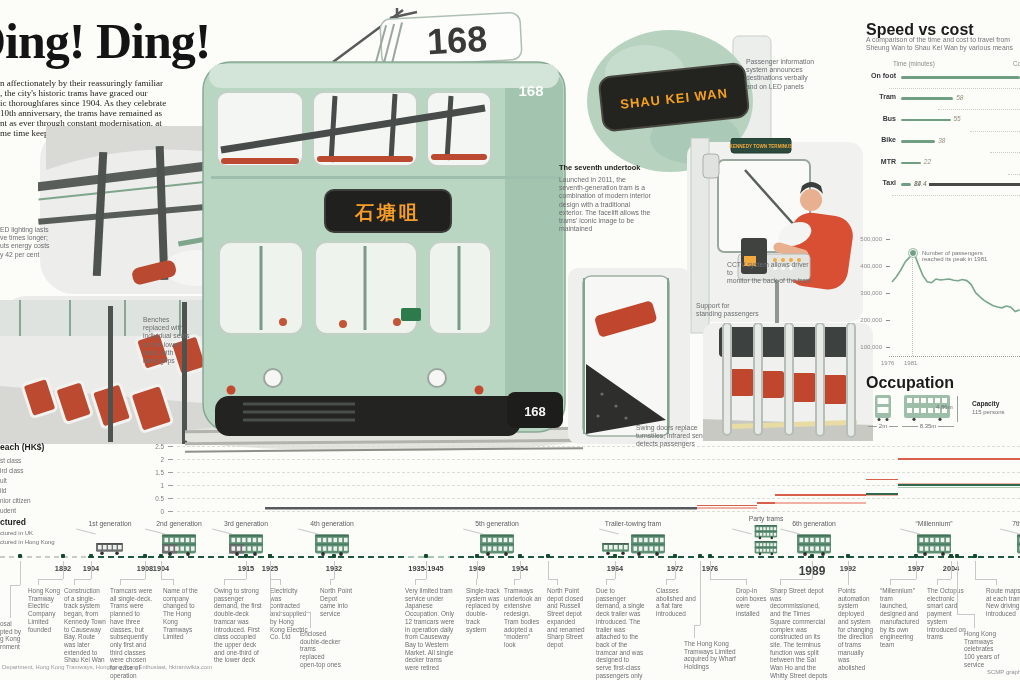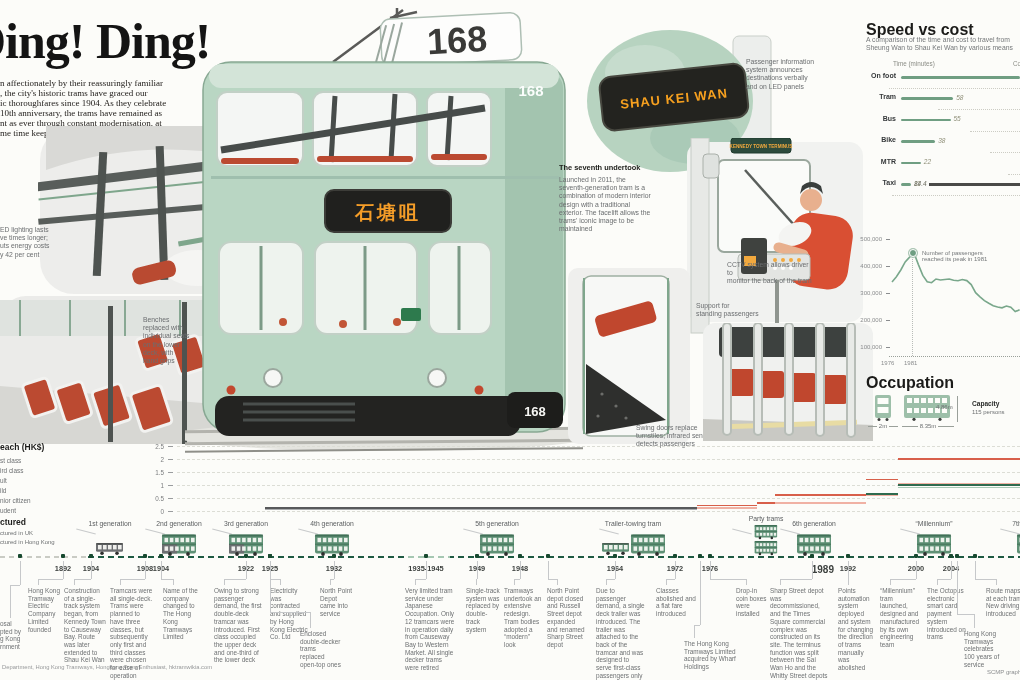--- a/index.html
+++ b/index.html
@@ -673,21 +673,21 @@
     <div class="t" style="left: 120px; top: 579px; width: 25px; border-top: 1px solid rgb(198, 200, 202);"></div>
     <div class="t" style="left: 120px; top: 579px; height: 6px; border-left: 1px solid rgb(198, 200, 202);"></div>
     <div class="t pre" style="left: 110px; top: 587px; width: 44px; font-size: 6.4px; line-height: 7.7px; color: rgb(110, 113, 115);">Tramcars were all single-deck. Trams were planned to have three classes, but subsequently only first and third classes were chosen for ease of operation</div>
     <div class="t" style="left: 158.7px; top: 553.5px; width: 4.6px; height: 4.6px; background: rgb(23, 73, 47); border-radius: 1px;"></div>
     <div class="t" style="left: 139px; top: 564px; width: 44px; text-align: center; font-size: 7.4px; font-weight: bold; color: rgb(60, 64, 62);">1904</div>
     <div class="t" style="left: 161px; top: 561px; height: 18px; border-left: 1px solid rgb(198, 200, 202);"></div>
     <div class="t" style="left: 161px; top: 579px; width: 12px; border-top: 1px solid rgb(198, 200, 202);"></div>
     <div class="t" style="left: 173px; top: 579px; height: 6px; border-left: 1px solid rgb(198, 200, 202);"></div>
     <div class="t pre" style="left: 163px; top: 587px; width: 42px; font-size: 6.4px; line-height: 7.7px; color: rgb(110, 113, 115);">Name of the company changed to The Hong Kong Tramways Limited</div>
     <div class="t" style="left: 243.7px; top: 553.5px; width: 4.6px; height: 4.6px; background: rgb(23, 73, 47); border-radius: 1px;"></div>
-    <div class="t" style="left: 224px; top: 564px; width: 44px; text-align: center; font-size: 7.4px; font-weight: bold; color: rgb(60, 64, 62);">1922</div>
+    <div class="t" style="left: 224px; top: 564px; width: 44px; text-align: center; font-size: 7.4px; font-weight: bold; color: rgb(60, 64, 62);">1915</div>
     <div class="t" style="left: 246px; top: 561px; height: 18px; border-left: 1px solid rgb(198, 200, 202);"></div>
     <div class="t" style="left: 224px; top: 579px; width: 22px; border-top: 1px solid rgb(198, 200, 202);"></div>
     <div class="t" style="left: 224px; top: 579px; height: 6px; border-left: 1px solid rgb(198, 200, 202);"></div>
     <div class="t pre" style="left: 214px; top: 587px; width: 48px; font-size: 6.4px; line-height: 7.7px; color: rgb(110, 113, 115);">Owing to strong passenger demand, the first double-deck tramcar was introduced. First class occupied the upper deck and one-third of the lower deck</div>
     <div class="t" style="left: 267.7px; top: 553.5px; width: 4.6px; height: 4.6px; background: rgb(23, 73, 47); border-radius: 1px;"></div>
     <div class="t" style="left: 248px; top: 564px; width: 44px; text-align: center; font-size: 7.4px; font-weight: bold; color: rgb(60, 64, 62);">1925</div>
     <div class="t" style="left: 270px; top: 561px; height: 18px; border-left: 1px solid rgb(198, 200, 202);"></div>
     <div class="t" style="left: 270px; top: 579px; width: 10px; border-top: 1px solid rgb(198, 200, 202);"></div>
     <div class="t" style="left: 280px; top: 579px; height: 6px; border-left: 1px solid rgb(198, 200, 202);"></div>
     <div class="t pre" style="left: 270px; top: 587px; width: 38px; font-size: 6.4px; line-height: 7.7px; color: rgb(110, 113, 115);">Electricity was contracted and supplied by Hong Kong Electric Co. Ltd</div>
@@ -708,21 +708,21 @@
     <div class="t" style="left: 415px; top: 579px; width: 11px; border-top: 1px solid rgb(198, 200, 202);"></div>
     <div class="t" style="left: 415px; top: 579px; height: 6px; border-left: 1px solid rgb(198, 200, 202);"></div>
     <div class="t pre" style="left: 405px; top: 587px; width: 52px; font-size: 6.4px; line-height: 7.7px; color: rgb(110, 113, 115);">Very limited tram service under Japanese Occupation. Only 12 tramcars were in operation daily from Causeway Bay to Western Market. All single decker trams were retired</div>
     <div class="t" style="left: 474.7px; top: 553.5px; width: 4.6px; height: 4.6px; background: rgb(23, 73, 47); border-radius: 1px;"></div>
     <div class="t" style="left: 455px; top: 564px; width: 44px; text-align: center; font-size: 7.4px; font-weight: bold; color: rgb(60, 64, 62);">1949</div>
     <div class="t" style="left: 477px; top: 561px; height: 18px; border-left: 1px solid rgb(198, 200, 202);"></div>
     <div class="t" style="left: 476px; top: 579px; width: 1px; border-top: 1px solid rgb(198, 200, 202);"></div>
     <div class="t" style="left: 476px; top: 579px; height: 6px; border-left: 1px solid rgb(198, 200, 202);"></div>
     <div class="t pre" style="left: 466px; top: 587px; width: 34px; font-size: 6.4px; line-height: 7.7px; color: rgb(110, 113, 115);">Single-track system was replaced by double-track system</div>
     <div class="t" style="left: 517.7px; top: 553.5px; width: 4.6px; height: 4.6px; background: rgb(23, 73, 47); border-radius: 1px;"></div>
-    <div class="t" style="left: 498px; top: 564px; width: 44px; text-align: center; font-size: 7.4px; font-weight: bold; color: rgb(60, 64, 62);">1948</div>
+    <div class="t" style="left: 498px; top: 564px; width: 44px; text-align: center; font-size: 7.4px; font-weight: bold; color: rgb(60, 64, 62);">1954</div>
     <div class="t" style="left: 520px; top: 561px; height: 18px; border-left: 1px solid rgb(198, 200, 202);"></div>
     <div class="t" style="left: 514px; top: 579px; width: 6px; border-top: 1px solid rgb(198, 200, 202);"></div>
     <div class="t" style="left: 514px; top: 579px; height: 6px; border-left: 1px solid rgb(198, 200, 202);"></div>
     <div class="t pre" style="left: 504px; top: 587px; width: 38px; font-size: 6.4px; line-height: 7.7px; color: rgb(110, 113, 115);">Tramways undertook an extensive redesign. Tram bodies adopted a “modern” look</div>
     <div class="t" style="left: 546px; top: 554px; width: 4px; height: 4px; background: rgb(23, 73, 47); border-radius: 1px;"></div>
     <div class="t" style="left: 548px; top: 561px; height: 18px; border-left: 1px solid rgb(198, 200, 202);"></div>
     <div class="t" style="left: 548px; top: 579px; width: 9px; border-top: 1px solid rgb(198, 200, 202);"></div>
     <div class="t" style="left: 557px; top: 579px; height: 6px; border-left: 1px solid rgb(198, 200, 202);"></div>
     <div class="t pre" style="left: 547px; top: 587px; width: 40px; font-size: 6.4px; line-height: 7.7px; color: rgb(110, 113, 115);">North Point depot closed and Russell Street depot expanded and renamed Sharp Street depot</div>
     <div class="t" style="left: 612.7px; top: 553.5px; width: 4.6px; height: 4.6px; background: rgb(23, 73, 47); border-radius: 1px;"></div>
@@ -742,32 +742,32 @@
     <div class="t" style="left: 694px; top: 625px; width: 6px; border-top: 1px solid rgb(198, 200, 202);"></div>
     <div class="t" style="left: 694px; top: 625px; height: 13px; border-left: 1px solid rgb(198, 200, 202);"></div>
     <div class="t pre" style="left: 684px; top: 640px; width: 56px; font-size: 6.4px; line-height: 7.7px; color: rgb(110, 113, 115);">The Hong Kong Tramways Limited acquired by Wharf Holdings</div>
     <div class="t" style="left: 707.7px; top: 553.5px; width: 4.6px; height: 4.6px; background: rgb(23, 73, 47); border-radius: 1px;"></div>
     <div class="t" style="left: 688px; top: 564px; width: 44px; text-align: center; font-size: 7.4px; font-weight: bold; color: rgb(60, 64, 62);">1976</div>
     <div class="t" style="left: 710px; top: 561px; height: 18px; border-left: 1px solid rgb(198, 200, 202);"></div>
     <div class="t" style="left: 710px; top: 579px; width: 36px; border-top: 1px solid rgb(198, 200, 202);"></div>
     <div class="t" style="left: 746px; top: 579px; height: 6px; border-left: 1px solid rgb(198, 200, 202);"></div>
     <div class="t pre" style="left: 736px; top: 587px; width: 33px; font-size: 6.4px; line-height: 7.7px; color: rgb(110, 113, 115);">Drop-in coin boxes were installed</div>
     <div class="t" style="left: 809.7px; top: 553.5px; width: 4.6px; height: 4.6px; background: rgb(23, 73, 47); border-radius: 1px;"></div>
-    <div class="t" style="left: 790px; top: 564px; width: 44px; text-align: right; font-size: 10px; font-weight: bold; color: rgb(60, 64, 62);">1989</div>
+    <div class="t" style="left: 790px; top: 564px; width: 44px; text-align: center; font-size: 12px; font-weight: bold; color: rgb(60, 64, 62);">1989</div>
     <div class="t" style="left: 812px; top: 561px; height: 18px; border-left: 1px solid rgb(198, 200, 202);"></div>
     <div class="t" style="left: 780px; top: 579px; width: 32px; border-top: 1px solid rgb(198, 200, 202);"></div>
     <div class="t" style="left: 780px; top: 579px; height: 6px; border-left: 1px solid rgb(198, 200, 202);"></div>
     <div class="t pre" style="left: 770px; top: 587px; width: 60px; font-size: 6.4px; line-height: 7.7px; color: rgb(110, 113, 115);">Sharp Street depot was decommissioned, and the Times Square commercial complex was constructed on its site. The terminus function was split between the Sai Wan Ho and the Whitty Street depots</div>
     <div class="t" style="left: 845.7px; top: 553.5px; width: 4.6px; height: 4.6px; background: rgb(23, 73, 47); border-radius: 1px;"></div>
     <div class="t" style="left: 826px; top: 564px; width: 44px; text-align: center; font-size: 7.4px; font-weight: bold; color: rgb(60, 64, 62);">1992</div>
     <div class="t" style="left: 848px; top: 561px; height: 18px; border-left: 1px solid rgb(198, 200, 202);"></div>
     <div class="t" style="left: 848px; top: 579px; height: 6px; border-left: 1px solid rgb(198, 200, 202);"></div>
     <div class="t pre" style="left: 838px; top: 587px; width: 38px; font-size: 6.4px; line-height: 7.7px; color: rgb(110, 113, 115);">Points automation system deployed and system for changing the direction of trams manually was abolished</div>
     <div class="t" style="left: 913.7px; top: 553.5px; width: 4.6px; height: 4.6px; background: rgb(23, 73, 47); border-radius: 1px;"></div>
-    <div class="t" style="left: 894px; top: 564px; width: 44px; text-align: center; font-size: 7.4px; font-weight: bold; color: rgb(60, 64, 62);">2000</div>
+    <div class="t" style="left: 894px; top: 564px; width: 44px; text-align: center; font-size: 7.4px; font-weight: bold; color: rgb(60, 64, 62);">1997</div>
     <div class="t" style="left: 916px; top: 561px; height: 18px; border-left: 1px solid rgb(198, 200, 202);"></div>
     <div class="t" style="left: 890px; top: 579px; width: 26px; border-top: 1px solid rgb(198, 200, 202);"></div>
     <div class="t" style="left: 890px; top: 579px; height: 6px; border-left: 1px solid rgb(198, 200, 202);"></div>
     <div class="t pre" style="left: 880px; top: 587px; width: 42px; font-size: 6.4px; line-height: 7.7px; color: rgb(110, 113, 115);">“Millennium” tram launched, designed and manufactured by its own engineering team</div>
     <div class="t" style="left: 948.7px; top: 553.5px; width: 4.6px; height: 4.6px; background: rgb(23, 73, 47); border-radius: 1px;"></div>
     <div class="t" style="left: 929px; top: 564px; width: 44px; text-align: center; font-size: 7.4px; font-weight: bold; color: rgb(60, 64, 62);">2004</div>
     <div class="t" style="left: 951px; top: 561px; height: 18px; border-left: 1px solid rgb(198, 200, 202);"></div>
     <div class="t" style="left: 937px; top: 579px; width: 14px; border-top: 1px solid rgb(198, 200, 202);"></div>
     <div class="t" style="left: 937px; top: 579px; height: 6px; border-left: 1px solid rgb(198, 200, 202);"></div>
     <div class="t pre" style="left: 927px; top: 587px; width: 40px; font-size: 6.4px; line-height: 7.7px; color: rgb(110, 113, 115);">The Octopus electronic smart card payment system introduced on trams</div>

